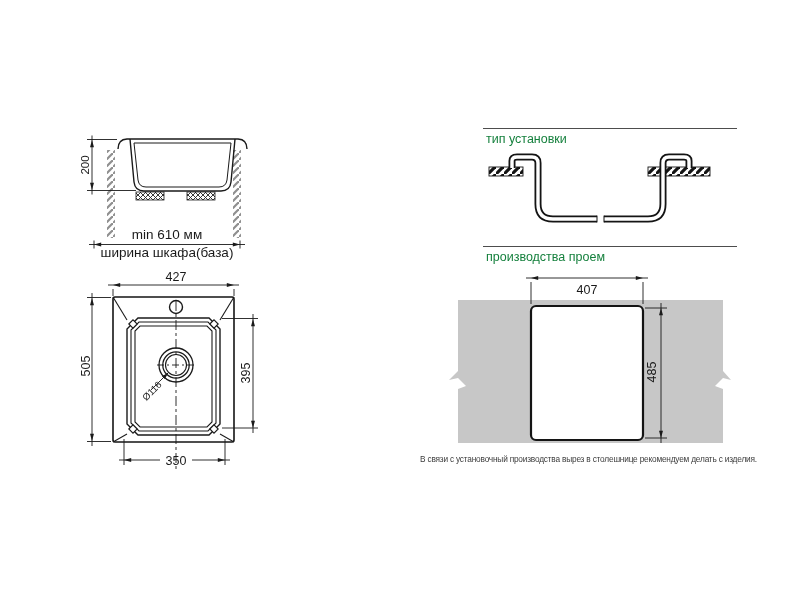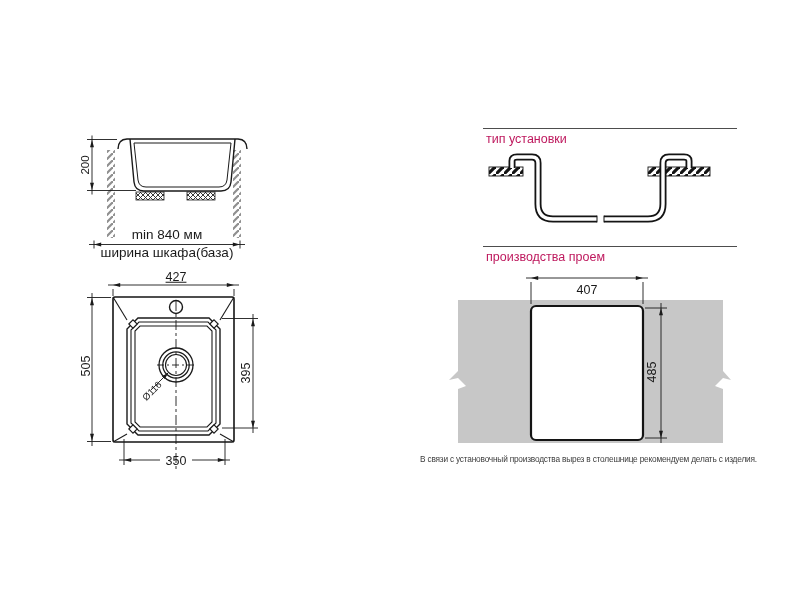--- a/index.html
+++ b/index.html
@@ -12,21 +12,21 @@
   .lbl{
     position:absolute;white-space:nowrap;color:#1a1a1a;
     transform:translate(-50%,-50%);line-height:1;
   }
   .rot90{transform:translate(-50%,-50%) rotate(-90deg);}
   .rot45{transform:translate(-50%,-50%) rotate(-45deg);}
   .f11{font-size:11.5px;}
   .f12{font-size:12.5px;}
   .f13{font-size:13.5px;}
   .f9{font-size:9.5px;}
-  .title{position:absolute;font-size:12.5px;color:#be185d;white-space:nowrap;}
+  .title{position:absolute;font-size:12.5px;color:#15803d;white-space:nowrap;}
   .divider{position:absolute;height:1px;background:#4d4d4d;width:254px;left:483px;}
   .note{
     position:absolute;font-size:8.3px;letter-spacing:-0.2px;color:#3c3c3c;white-space:nowrap;
   }
   svg{position:absolute;overflow:visible;}
 </style>
 </head>
 <body>
 
 <svg class="abs" style="left:78px;top:125px;" width="210" height="150" viewBox="0 0 210 150">
@@ -68,21 +68,21 @@
     <line x1="89" y1="119.5" x2="16" y2="119.5" marker-end="url(#arrA)"></line>
     <line x1="89" y1="119.5" x2="162" y2="119.5" marker-end="url(#arrA)"></line>
     <line x1="11" y1="119.5" x2="16" y2="119.5"></line>
     <line x1="162" y1="119.5" x2="167" y2="119.5"></line>
     <line x1="16" y1="115.5" x2="16" y2="123.5"></line>
     <line x1="162" y1="115.5" x2="162" y2="123.5"></line>
   </g>
 </svg>
 
 <span class="lbl rot90 f11" style="left:86px;top:165px;">200</span>
-<span class="lbl f13" style="left:167px;top:235px;">min 840 мм</span>
+<span class="lbl f13" style="left:167px;top:235px;">min 610 мм</span>
 <span class="lbl f13" style="left:167px;top:253px;">ширина шкафа(база)</span>
 
 <div class="divider" style="top:128px;"></div>
 <span class="title" style="left:486px;top:132px;">тип установки</span>
 
 <svg class="abs" style="left:480px;top:150px;" width="250" height="80" viewBox="0 0 250 80">
   <defs>
     <pattern id="pblk" width="8" height="8" patternUnits="userSpaceOnUse">
       <line x1="0" y1="8" x2="8" y2="0" stroke="#141414" stroke-width="3.2"></line>
     </pattern>
@@ -168,21 +168,21 @@
   <g stroke="#1a1a1a" stroke-width="0.9">
     <line x1="82" y1="192" x2="46" y2="192" marker-end="url(#arrB)"></line>
     <line x1="114" y1="192" x2="147" y2="192" marker-end="url(#arrB)"></line>
     <line x1="41" y1="192" x2="46" y2="192"></line>
     <line x1="147" y1="192" x2="152" y2="192"></line>
     <line x1="46" y1="171" x2="46" y2="197"></line>
     <line x1="147" y1="171" x2="147" y2="197"></line>
   </g>
 </svg>
 
-<span class="lbl f12" style="left:176px;top:277px;text-decoration:underline;">427</span>
+<span class="lbl f12" style="left:176px;top:277px;">427</span>
 <span class="lbl rot90 f12" style="left:86px;top:366px;">505</span>
 <span class="lbl rot90 f12" style="left:246px;top:373px;">395</span>
 <span class="lbl f12" style="left:176px;top:461px;">350</span>
 <span class="lbl rot45 f9" style="left:152px;top:391px;">Ø116</span>
 
 <div class="divider" style="top:246px;"></div>
 <span class="title" style="left:486px;top:250px;">производства проем</span>
 
 <svg class="abs" style="left:445px;top:260px;" width="340" height="200" viewBox="0 0 340 200">
   <defs>

